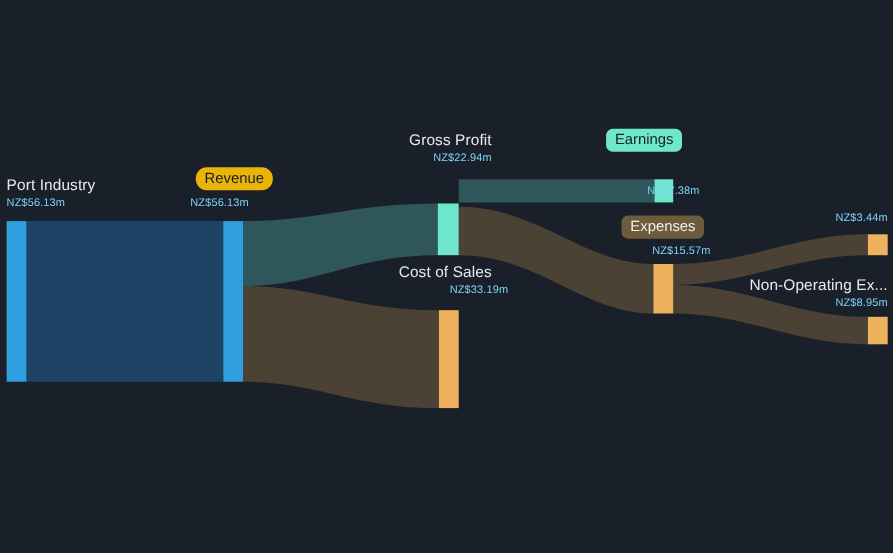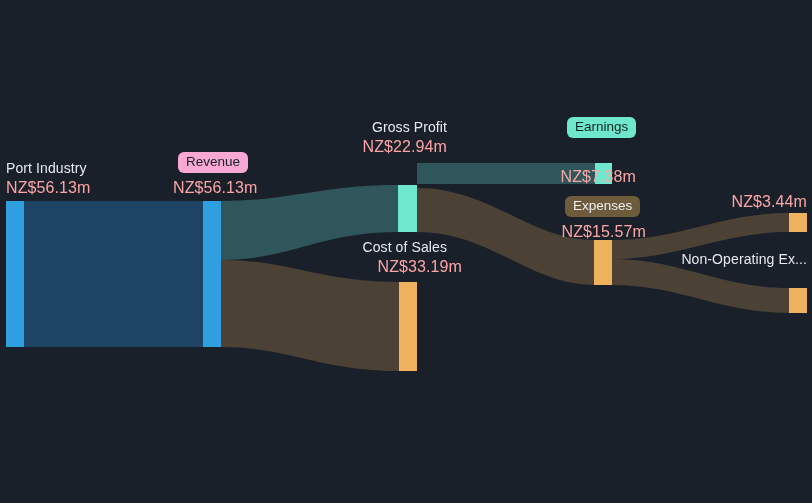--- a/index.html
+++ b/index.html
@@ -27,33 +27,33 @@
     white-space: nowrap;
     line-height: 1.0;
     pointer-events: none;
   }
   .lbl-name {
     font-size: 14px;
     color: #e6eaf0;
     letter-spacing: 0.1px;
   }
   .lbl-val {
-    font-size: 16px;
-    color: #fca5a5;
+    font-size: 10px;
+    color: #7dd3fc;
     letter-spacing: 0.1px;
   }
   .badge {
     position: absolute;
     border-radius: 6px;
     font-size: 13.5px;
     padding: 3px 8px 4px 8px;
     line-height: 1.05;
     white-space: nowrap;
   }
-  .badge-blue   { background: #f9a8d4; color: #13202c; }
+  .badge-blue   { background: #eab308; color: #13202c; border-radius: 10px; }
   .badge-mint   { background: #6fe7cd; color: #11241f; }
   .badge-brown  { background: #6d5b3c; color: #eceff3; }
   .ta-left  { text-align: left; }
   .ta-right { text-align: right; }
 </style>
 </head>
 <body>
 
 <div id="stage">
 
@@ -93,23 +93,24 @@
 
   <div class="badge badge-blue" style="left:178px; top:152px;">Revenue</div>
   <div class="lbl lbl-val ta-left" style="left:173px; top:180px;">NZ$56.13m</div>
 
   <div class="lbl lbl-name ta-right" style="left:287px; top:120px; width:160px;">Gross Profit</div>
   <div class="lbl lbl-val ta-right" style="left:287px; top:139px; width:160px;">NZ$22.94m</div>
 
   <div class="lbl lbl-name ta-right" style="left:287px; top:240px; width:160px;">Cost of Sales</div>
   <div class="lbl lbl-val ta-right" style="left:302px; top:259px; width:160px;">NZ$33.19m</div>
 
-  <div class="badge badge-mint" style="left:567px; top:117px;">Earnings</div>
+  <div class="badge badge-mint" style="left:551px; top:117px;">Earnings</div>
   <div class="lbl lbl-val ta-right" style="left:485px; top:145px; width:151px;margin-top:24px;">NZ$7.38m</div>
 
   <div class="badge badge-brown" style="left:565px; top:196px;">Expenses</div>
   <div class="lbl lbl-val ta-right" style="left:490px; top:224px; width:156px;">NZ$15.57m</div>
 
   <div class="lbl lbl-val ta-right" style="left:607px; top:194px; width:200px;">NZ$3.44m</div>
 
   <div class="lbl lbl-name ta-right" style="left:607px; top:252px; width:200px;">Non-Operating Ex...</div>
+  <div class="lbl lbl-val ta-right" style="left:607px; top:271px; width:200px;">NZ$8.95m</div>
 
 </div>
 
 </body></html>

